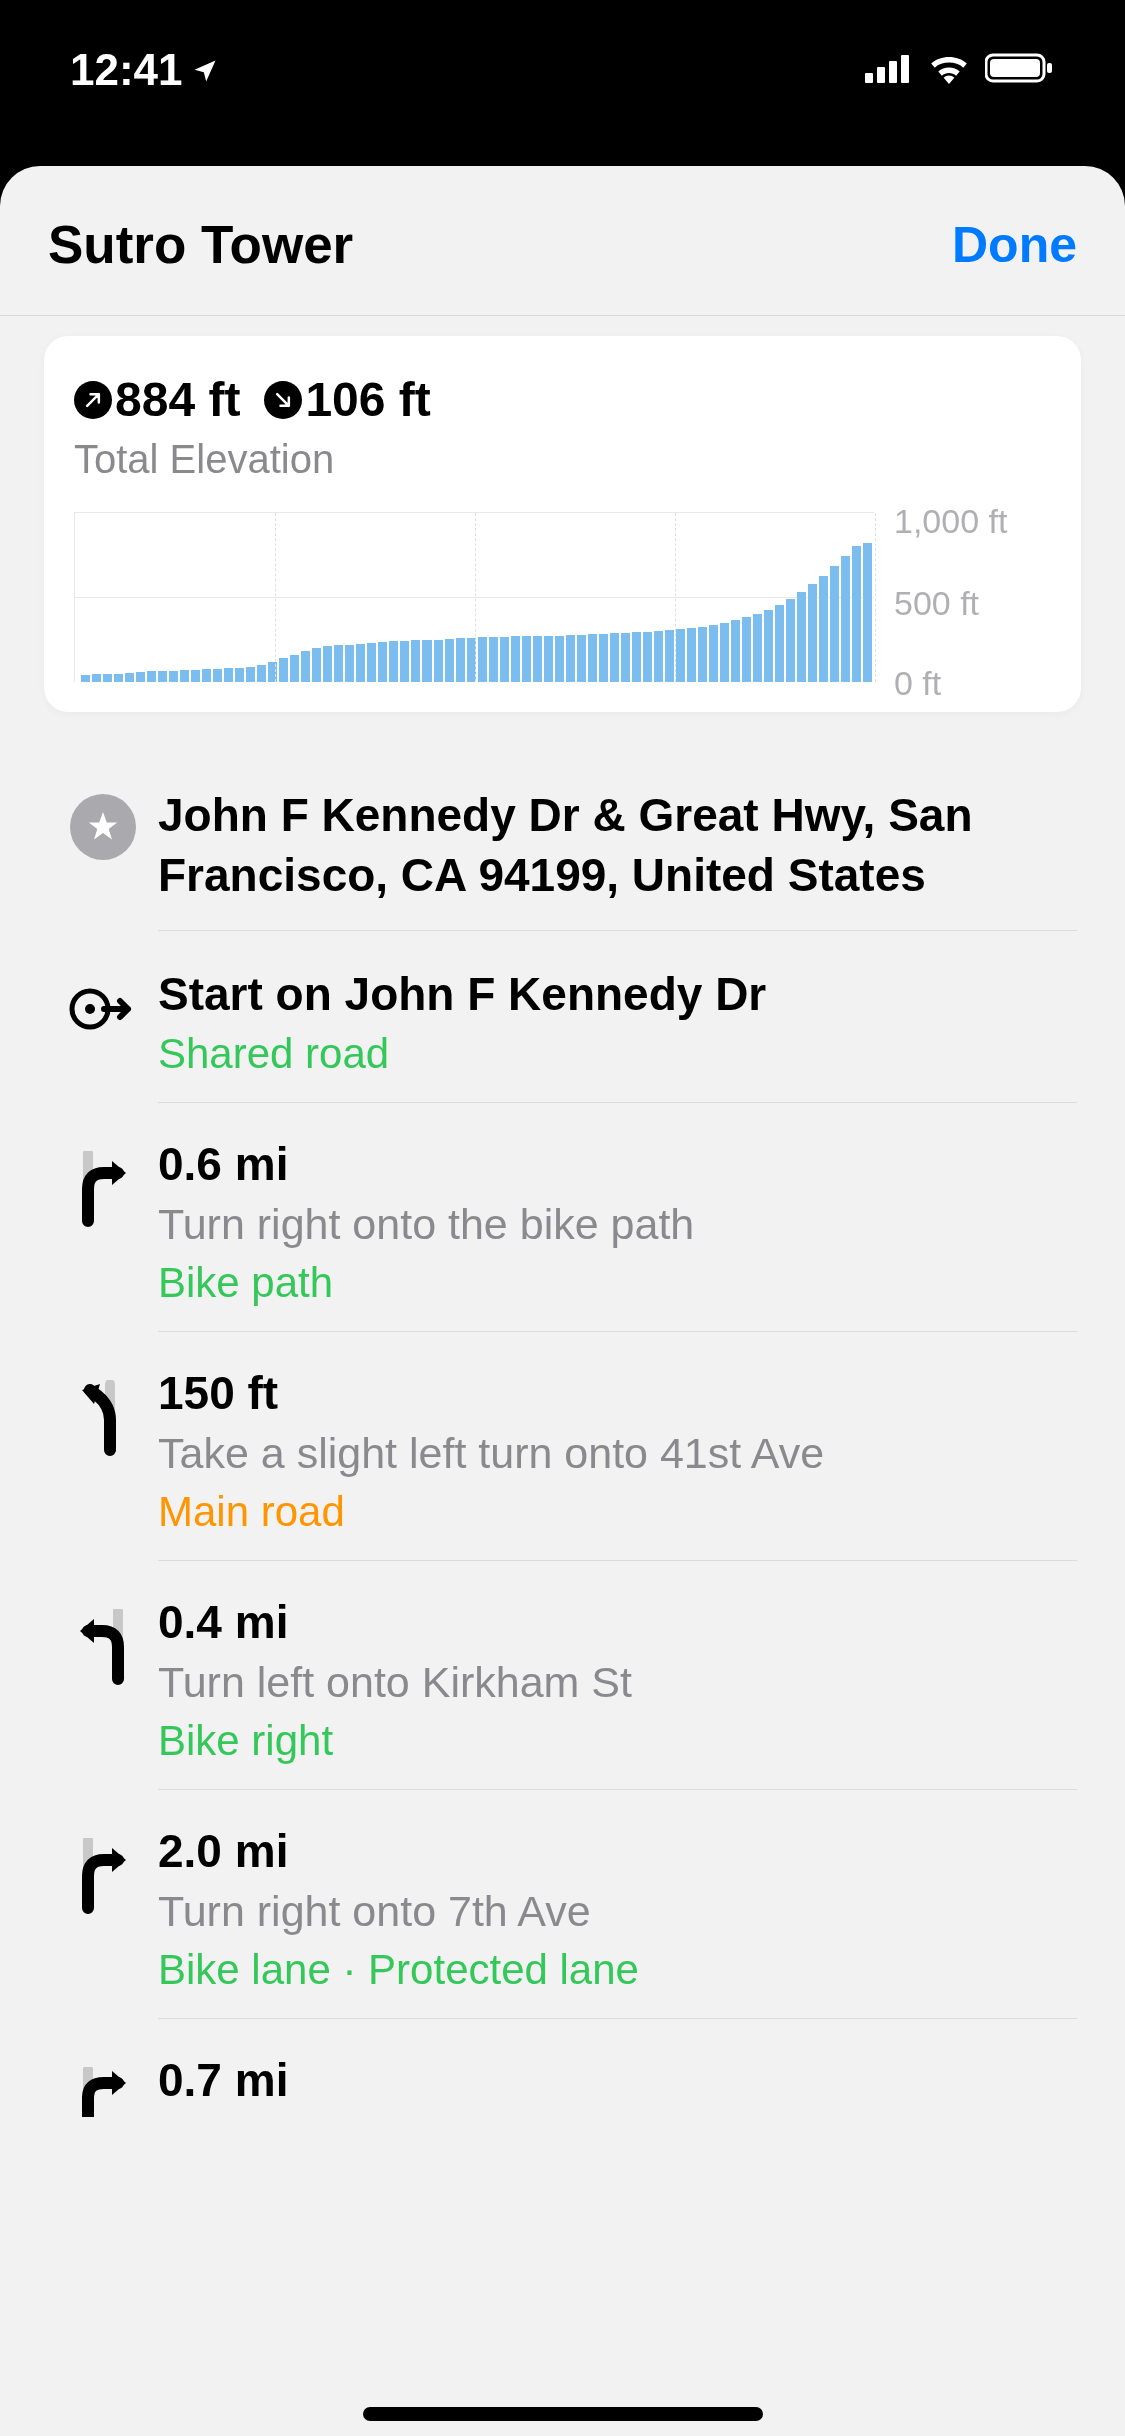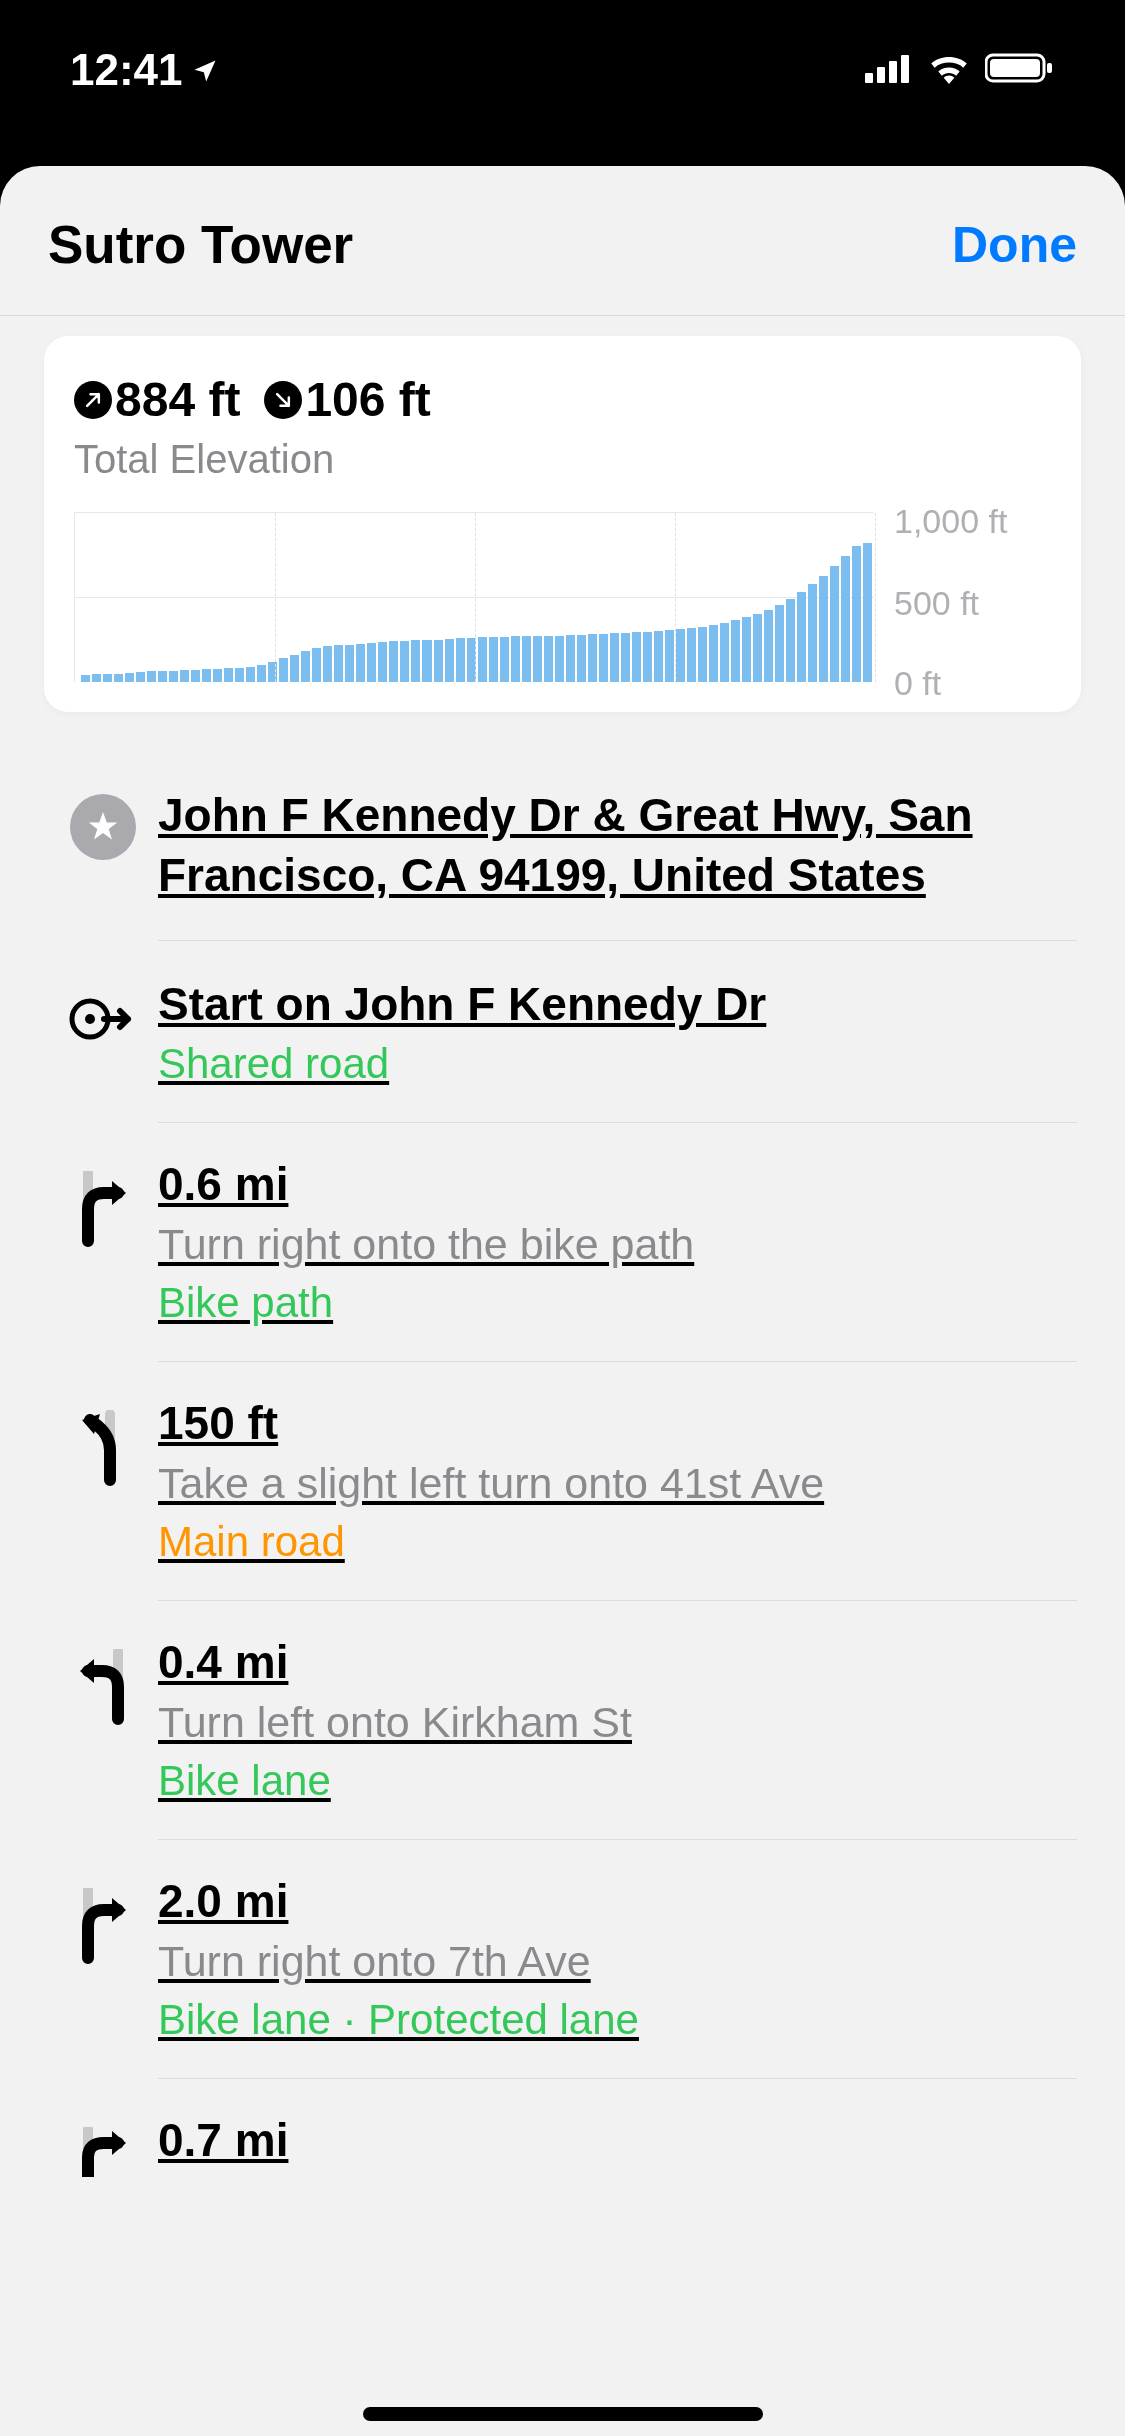--- a/index.html
+++ b/index.html
@@ -152,24 +152,23 @@
     .step-icon {
       width: 110px;
       flex-shrink: 0;
       display: flex;
       align-items: center;
       justify-content: center;
       padding-top: 14px;
     }
     .step-body {
       flex: 1;
-      padding-bottom: 34px;
+      padding-bottom: 24px;
       border-bottom: 1px solid #dcdcdc;
       padding-right: 48px;
-      text-decoration: underline;
     }
     .step-dist {
       font-size: 46px;
       font-weight: 700;
       color: #000;
       margin-bottom: 6px;
     }
     .step-inst {
       font-size: 43px;
       color: #8a8a8e;
@@ -409,21 +408,21 @@
         <div class="step-icon">
           <svg width="70" height="80" viewBox="0 0 70 80">
             <path d="M50 2 V30" stroke="#c8c8c8" stroke-width="10" stroke-linecap="round"></path>
             <path d="M50 70 V38 Q50 22 34 22 H20" stroke="#000" stroke-width="12" fill="none" stroke-linecap="round"></path>
             <path d="M26 10 L12 22 L26 34 Z" fill="#000"></path>
           </svg>
         </div>
         <div class="step-body">
           <div class="step-dist">0.4 mi</div>
           <div class="step-inst">Turn left onto Kirkham St</div>
-          <div class="step-tag tag-green">Bike lane</div>
+          <div class="step-tag tag-green">Bike right</div>
         </div>
       </div>
       <div class="step">
         <div class="step-icon">
           <svg width="70" height="80" viewBox="0 0 70 80">
             <path d="M20 2 V30" stroke="#c8c8c8" stroke-width="10" stroke-linecap="round"></path>
             <path d="M20 70 V38 Q20 22 36 22 H50" stroke="#000" stroke-width="12" fill="none" stroke-linecap="round"></path>
             <path d="M44 10 L58 22 L44 34 Z" fill="#000"></path>
           </svg>
         </div>

